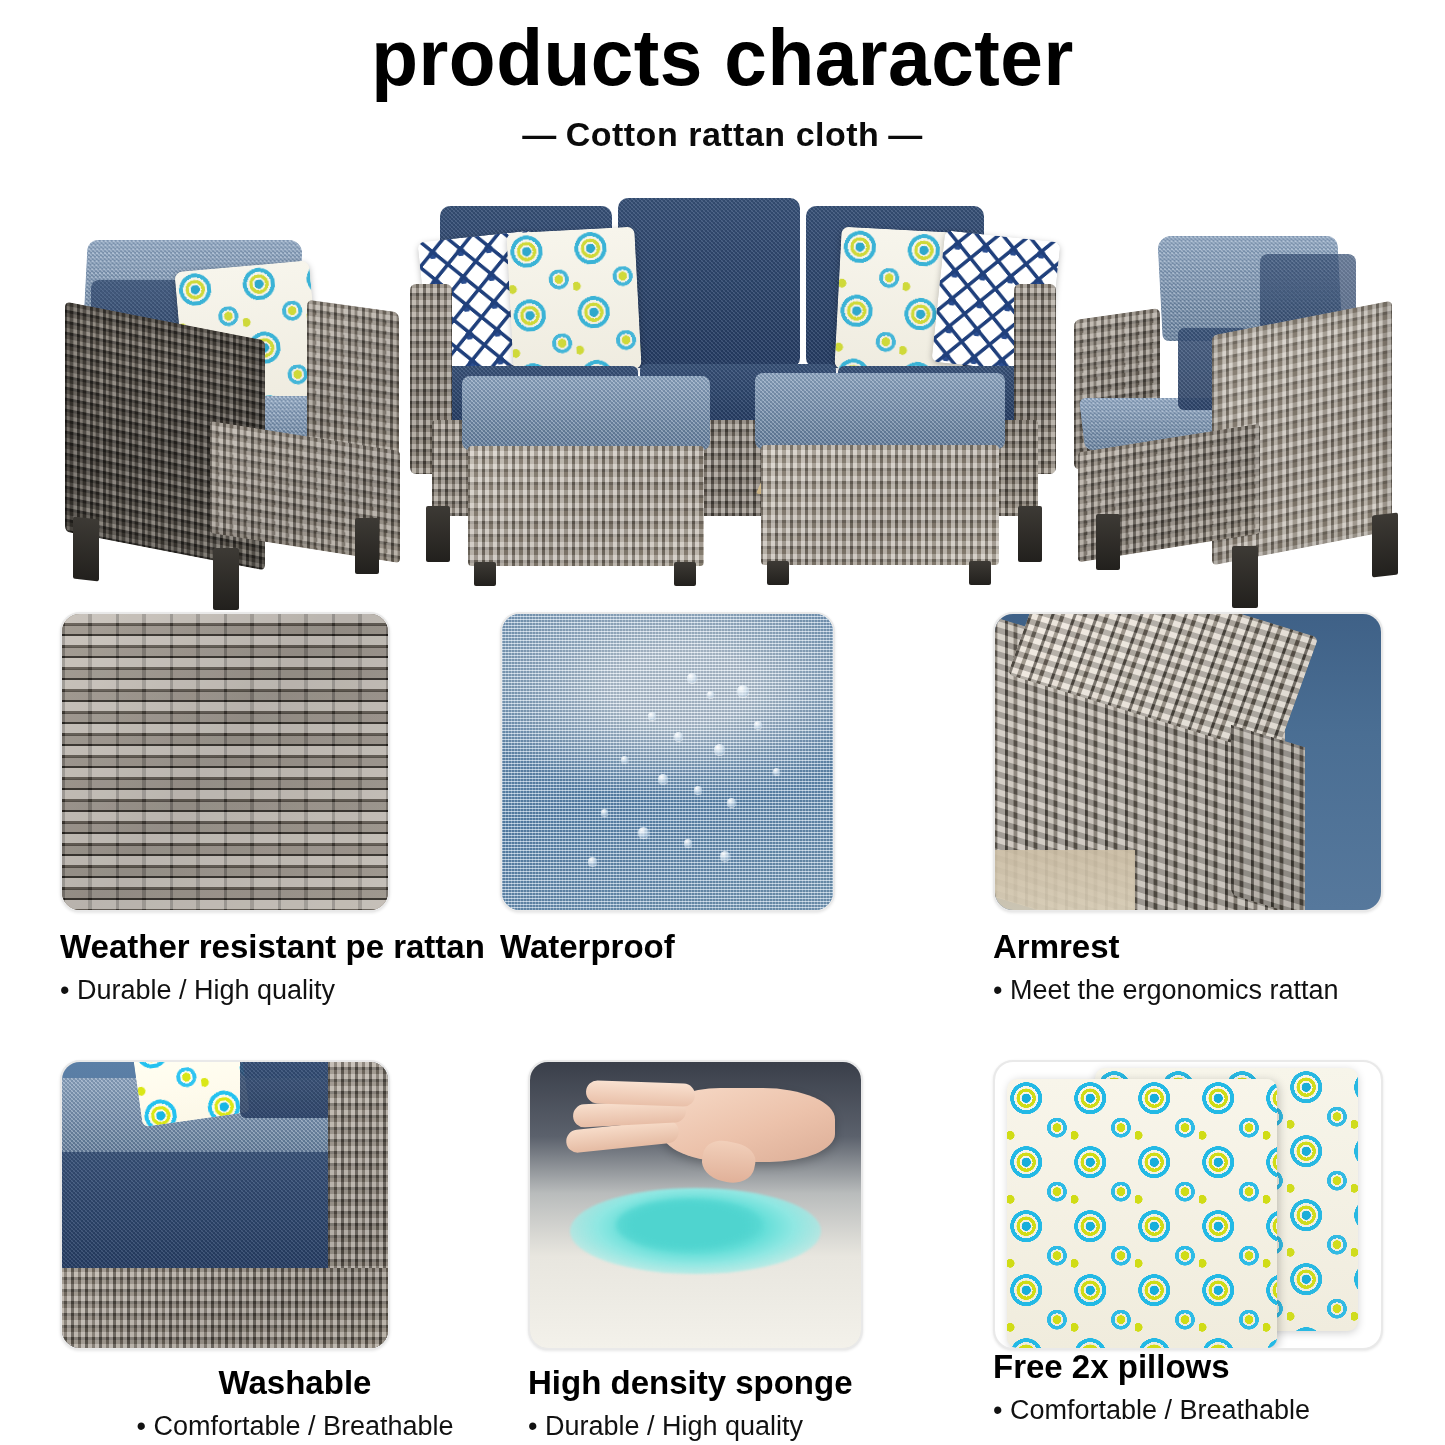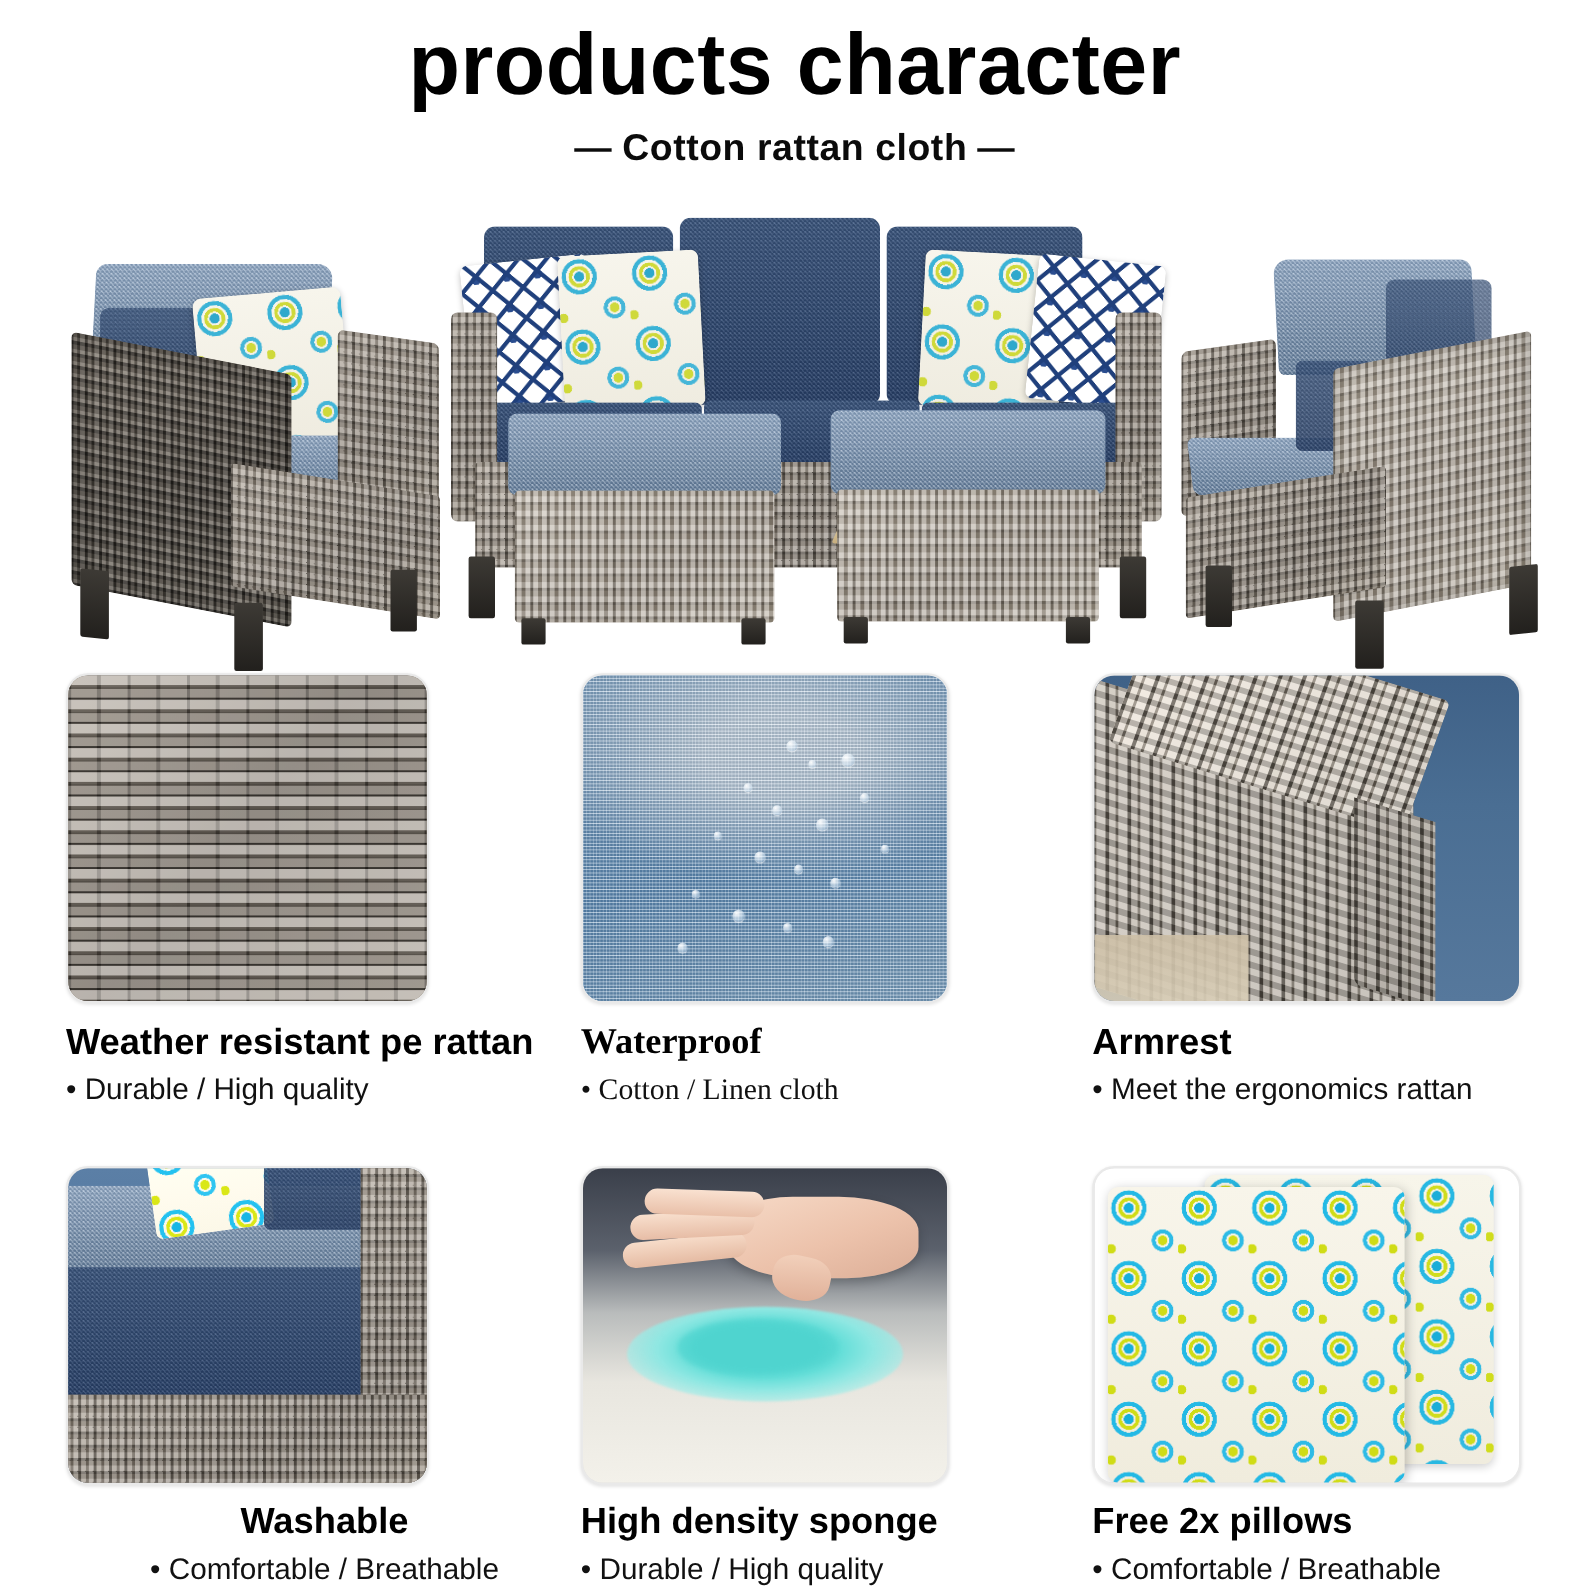--- a/index.html
+++ b/index.html
@@ -274,21 +274,21 @@
     <div class="row">
 
       <div class="cell" style="left:60px; width:480px;">
         <div class="thumb" style="width:330px; height:300px;">
           <div class="tex-rattan-closeup"></div>
         </div>
         <div class="f-title" style="margin-top:18px;">Weather resistant pe rattan</div>
         <div class="f-sub">• Durable / High quality</div>
       </div>
 
-      <div class="cell" style="left:528px; width:450px;font-family:Liberation Serif, serif;">
+      <div class="cell" style="left:500px; width:450px;">
         <div class="thumb" style="width:335px; height:300px;">
           <div class="tex-waterproof">
             <div class="drop" style="left:56%; top:20%; width:10px; height:10px;"></div>
             <div class="drop" style="left:62%; top:26%; width:7px; height:7px;"></div>
             <div class="drop" style="left:71%; top:24%; width:12px; height:12px;"></div>
             <div class="drop" style="left:44%; top:33%; width:8px; height:8px;"></div>
             <div class="drop" style="left:52%; top:40%; width:9px; height:9px;"></div>
             <div class="drop" style="left:64%; top:44%; width:11px; height:11px;"></div>
             <div class="drop" style="left:36%; top:48%; width:7px; height:7px;"></div>
             <div class="drop" style="left:47%; top:54%; width:10px; height:10px;"></div>
@@ -297,21 +297,20 @@
             <div class="drop" style="left:30%; top:66%; width:7px; height:7px;"></div>
             <div class="drop" style="left:41%; top:72%; width:11px; height:11px;"></div>
             <div class="drop" style="left:55%; top:76%; width:8px; height:8px;"></div>
             <div class="drop" style="left:66%; top:80%; width:10px; height:10px;"></div>
             <div class="drop" style="left:26%; top:82%; width:9px; height:9px;"></div>
             <div class="drop" style="left:76%; top:36%; width:8px; height:8px;"></div>
             <div class="drop" style="left:82%; top:52%; width:7px; height:7px;"></div>
           </div>
         </div>
         <div class="f-title" style="margin-top:18px;">Waterproof</div>
-        <div class="f-sub">• Cotton  / Linen cloth</div>
       </div>
 
       <div class="cell" style="left:993px; width:400px;">
         <div class="thumb" style="width:390px; height:300px;">
           <div class="tex-armrest">
 
             <div class="arm-bar" style="left:-10px; top:46px; width:300px; height:280px; transform:skewY(17deg); border-radius:4px;"></div>
             <div class="arm-bar" style="left:34px; top:-24px; width:268px; height:132px; transform:skewY(17deg) skewX(-18deg); border-radius:6px; filter:brightness(1.12);"></div>
             <div class="arm-bar" style="left:236px; top:122px; width:74px; height:170px; transform:skewY(17deg); border-radius:0 0 6px 6px; filter:brightness(.92);"></div>
             <div class="obj" style="left:0; bottom:0; width:140px; height:60px; background:linear-gradient(180deg,#cdbfa6,#d8cdb6); opacity:.9;"></div>
@@ -366,20 +365,20 @@
         <div class="f-sub">• Durable / High quality</div>
       </div>
 
       <div class="cell" style="left:993px; width:400px;">
         <div class="thumb" style="width:390px; height:290px;">
           <div class="tex-pillows">
             <div class="obj pat-medallion" style="left:26%; top:2%; width:68%; height:92%; border-radius:10px; filter:saturate(1.2); box-shadow:0 2px 8px rgba(0,0,0,.18);"></div>
             <div class="obj pat-medallion" style="left:3%; top:6%; width:70%; height:94%; border-radius:10px; filter:saturate(1.25); box-shadow:2px 2px 10px rgba(0,0,0,.22);"></div>
           </div>
         </div>
-        <div class="f-title" style="margin-top:16px;">Free 2x pillows</div>
+        <div class="f-title" style="margin-top:0;">Free 2x pillows</div>
         <div class="f-sub">• Comfortable / Breathable</div>
       </div>
 
     </div>
   </div>
 
 </div>
 
 </body></html>

